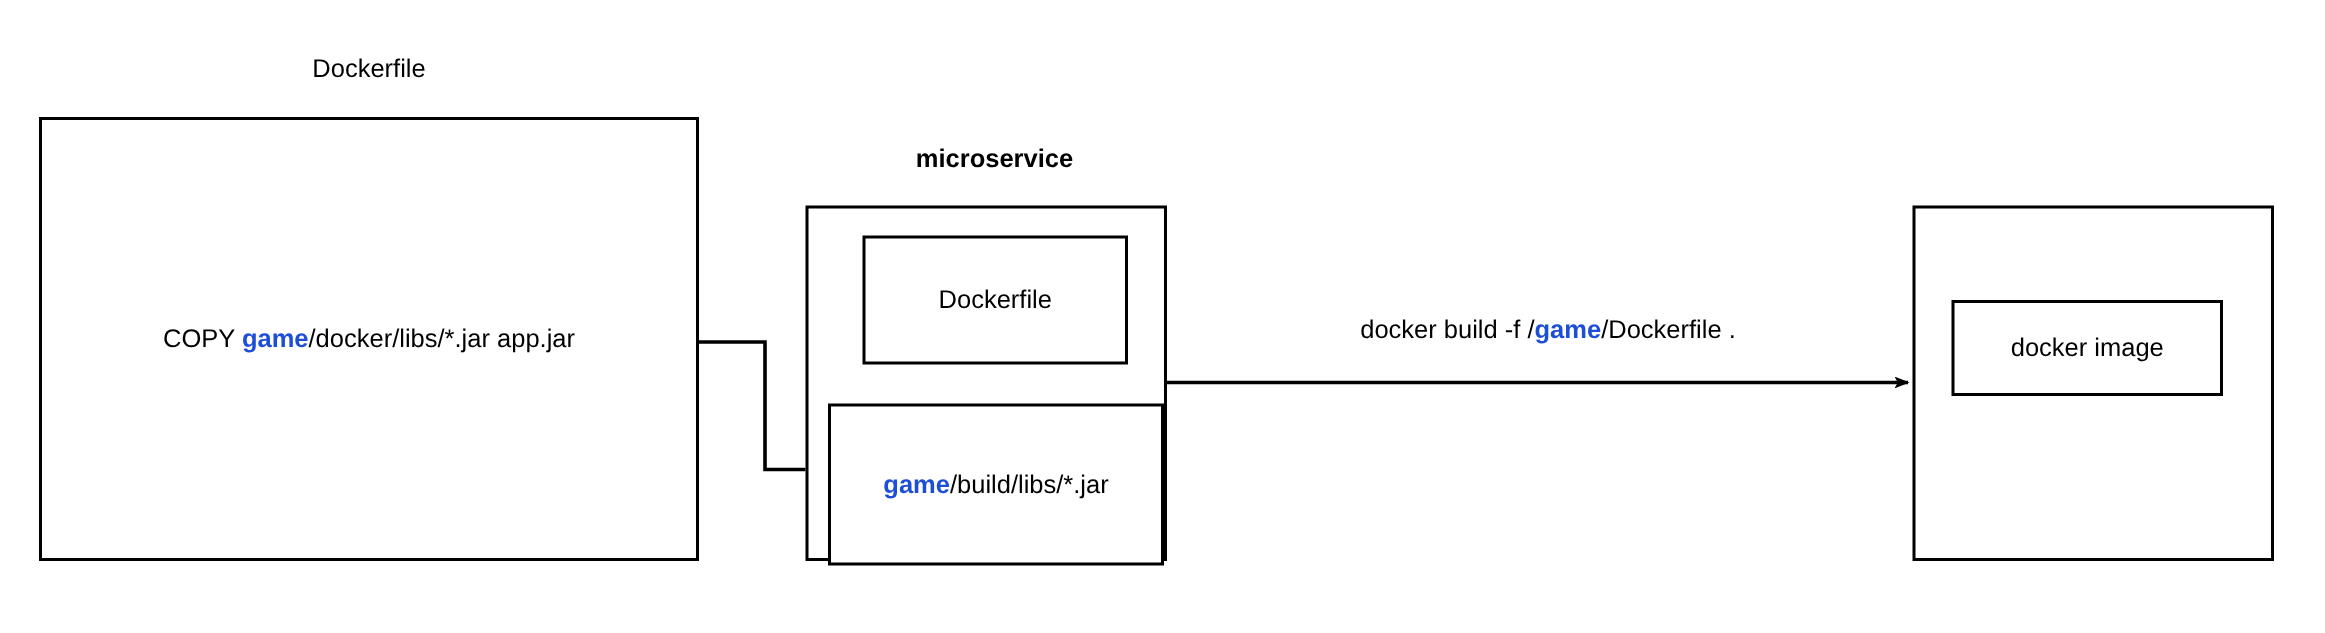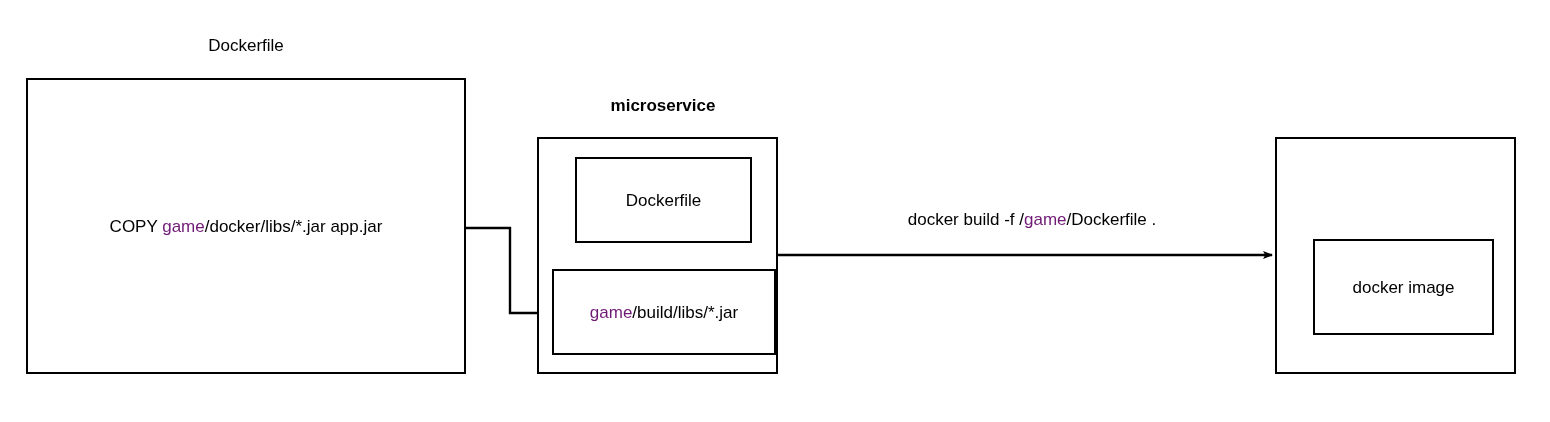--- a/index.html
+++ b/index.html
@@ -60,35 +60,35 @@
   .edge-label {
     position: absolute;
     font-size: 17px;
     line-height: 20px;
     white-space: nowrap;
     color: #000000;
     transform: translateX(-50%);
     text-align: left;
   }
   .hl {
-    color: #701a75;
-    font-weight: normal;
+    color: #1d4ed8;
+    font-weight: bold;
   }
 
   
   #dockerfile-box        { left: 26px;   top: 78px;  width: 440px; height: 296px; }
   #dockerfile-caption    { left: 246px;  top: 36px; }
 
   #microservice-box      { left: 537px;  top: 137px; width: 241px; height: 237px; }
   #microservice-caption  { left: 663px;  top: 96px; font-weight: bold; }
   #ms-dockerfile-box     { left: 36px;   top: 18px;  width: 177px; height: 86px; }
-  #ms-jar-box            { left: 13px;   top: 130px; width: 224px; height: 86px; }
+  #ms-jar-box            { left: 13px;   top: 130px; width: 224px; height: 108px; }
 
   #docker-image-box      { left: 1275px; top: 137px; width: 241px; height: 237px; }
-  #docker-image-inner    { left: 36px;   top: 61px;  width: 181px; height: 96px; margin-top: 39px; }
+  #docker-image-inner    { left: 24px;   top: 61px;  width: 181px; height: 64px; }
 
   #build-command-label   { left: 1032px; top: 210px; }
 
   .connector {
     position: absolute;
     left: 0;
     top: 0;
     width: 1550px;
     height: 422px;
     pointer-events: none;

